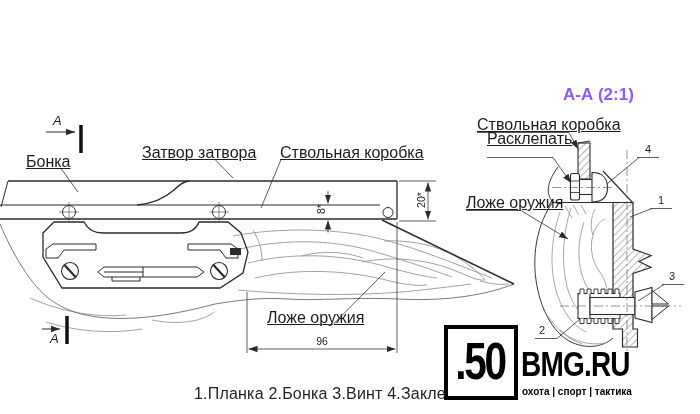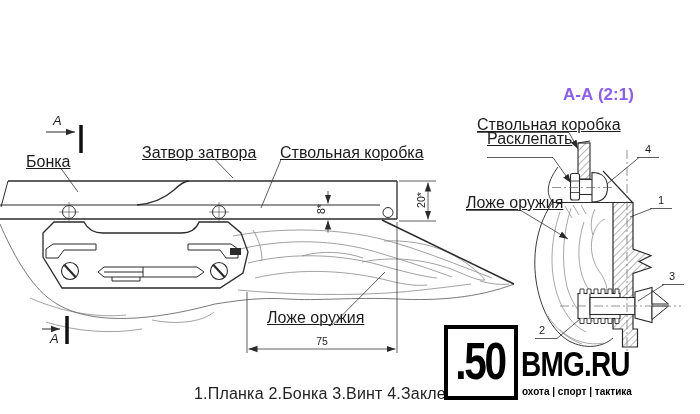--- a/index.html
+++ b/index.html
@@ -187,21 +187,21 @@
   </g>
 </svg>
 
 <div class="lbl" style="left:26px;top:155px">Бонка</div>
 <div class="lbl" style="left:142px;top:146px">Затвор затвора</div>
 <div class="lbl" style="left:280px;top:146px">Ствольная коробка</div>
 <div class="lbl" style="left:267px;top:311px">Ложе оружия</div>
 
 <div class="dim rot" style="left:310px;top:202px;width:22px">8*</div>
 <div class="dim rot" style="left:408px;top:193px;width:26px">20*</div>
-<div class="dim" style="left:312px;top:334px;width:20px">75</div>
+<div class="dim" style="left:312px;top:334px;width:20px">96</div>
 
 <div class="marker-a" style="left:53px;top:113px">А</div>
 <div class="marker-a" style="left:50px;top:331px">А</div>
 
 <div class="sec-title" style="left:563px;top:85px">А-А (2:1)</div>
 <div class="lbl" style="left:477px;top:118px">Ствольная коробка</div>
 <div class="lbl" style="left:487px;top:132px">Расклепать</div>
 <div class="lbl" style="left:466px;top:196px">Ложе оружия</div>
 
 <div class="callout" style="left:645px;top:143px">4</div>

